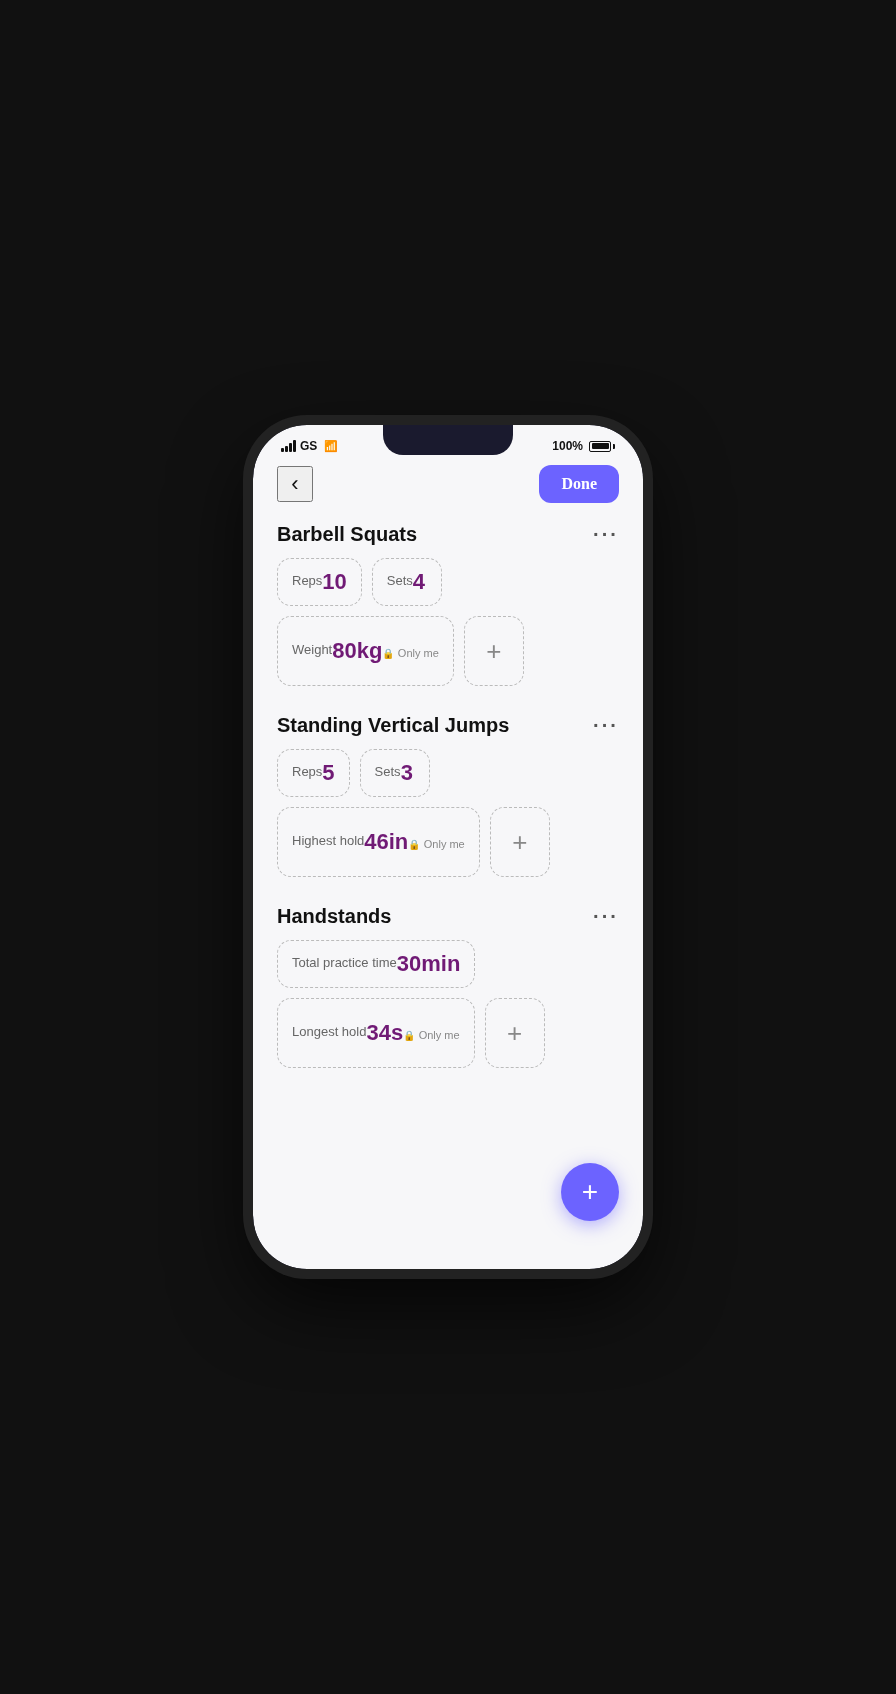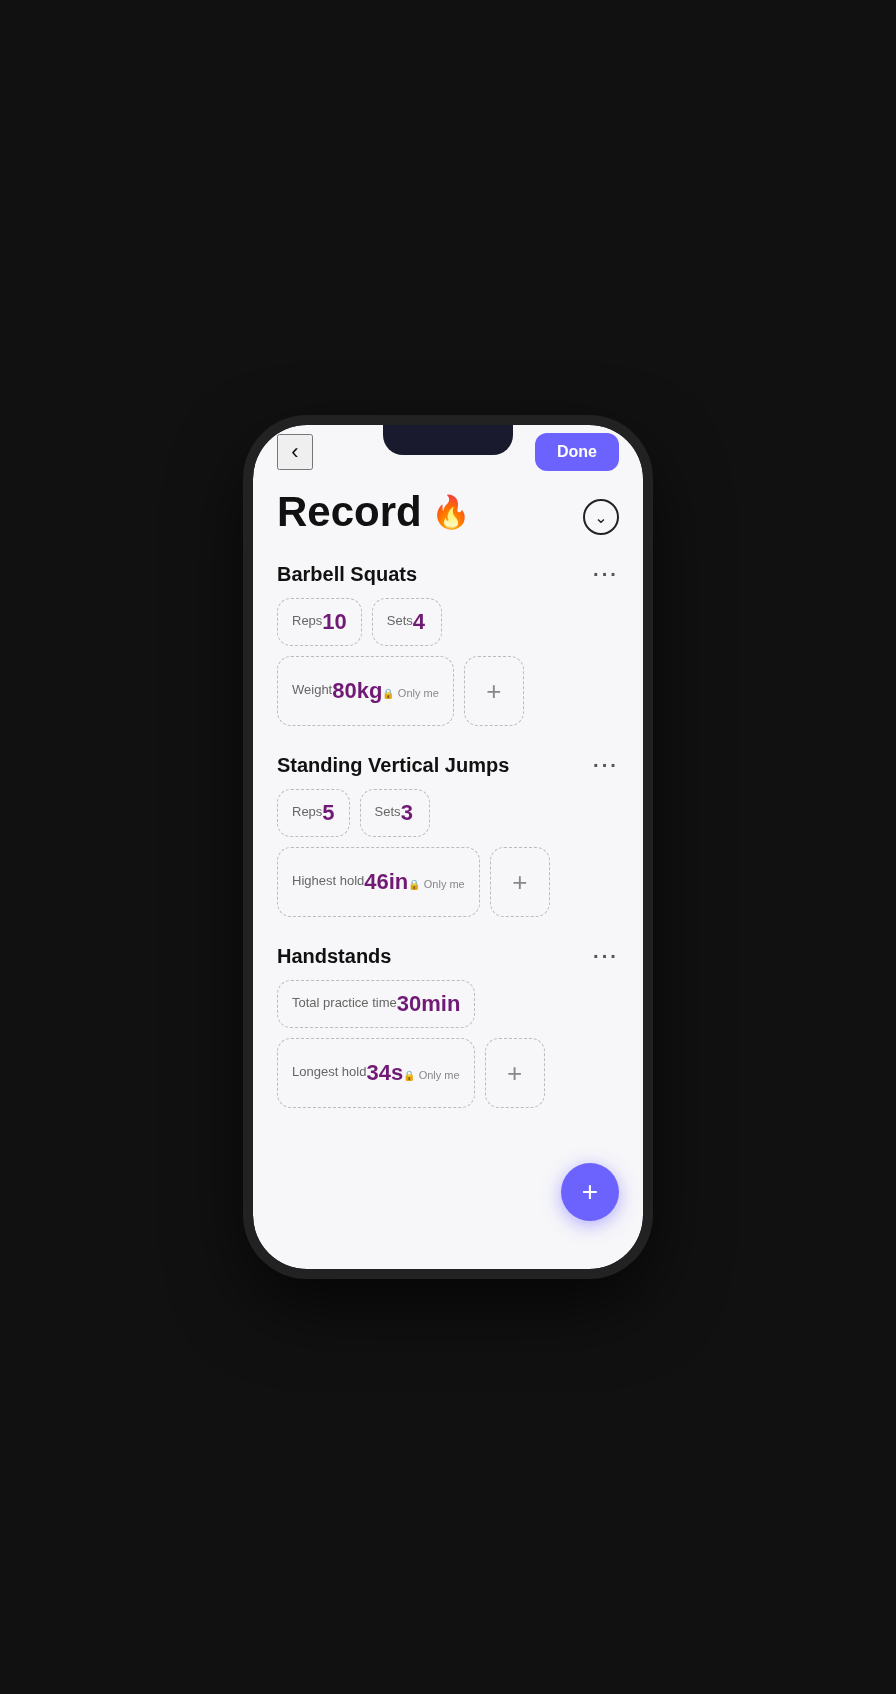--- a/index.html
+++ b/index.html
@@ -147,20 +147,21 @@
 
     .done-btn {
       background: #6c63ff;
       color: white;
       border: none;
       border-radius: 12px;
       padding: 10px 22px;
       font-size: 16px;
       font-weight: 600;
       cursor: pointer;
+      font-family: Liberation Serif, serif;
     }
 
     
     .page-title-row {
       display: flex;
       justify-content: space-between;
       align-items: flex-start;
       margin-bottom: 28px;
     }
 
@@ -310,37 +311,49 @@
       font-weight: 300;
     }
   </style>
 </head>
 <body>
 
 <div class="phone-frame">
   <div class="phone-screen">
     <div class="notch"></div>
 
+    <div class="status-bar">
+      <div class="status-left">
+        <div class="signal-bars">
+          <span></span>
+            <span></span>
+            <span></span>
+            <span></span>
+        </div>
+        <span>GS</span>
+        <span class="wifi-icon">📶</span>
+      </div>
+      <div class="status-right">
+        <span>100%</span>
+        <div class="battery">
+          <div class="battery-body">
+            <div class="battery-fill"></div>
+          </div>
+          <div class="battery-tip"></div>
+        </div>
+      </div>
+    </div>
 
     <div class="screen-content">
 
       <div class="top-nav">
         <button class="back-btn">‹</button>
         <button class="done-btn">Done</button>
       </div>
 
-      <div class="page-title-row">
-        <div class="page-title">
-          <h1>Record</h1>
-          <span class="title-emoji">🔥</span>
-        </div>
-        <button class="collapse-btn">
-          <span>⌄</span>
-        </button>
-      </div>
 
       <div class="exercise-section">
         <div class="exercise-header">
           <span class="exercise-name">Barbell Squats</span>
           <span class="more-btn">···</span>
         </div>
         <div class="metric-cards">
           <div class="metric-card">
             <span class="metric-label">Reps</span>
             <span class="metric-value">10</span>

